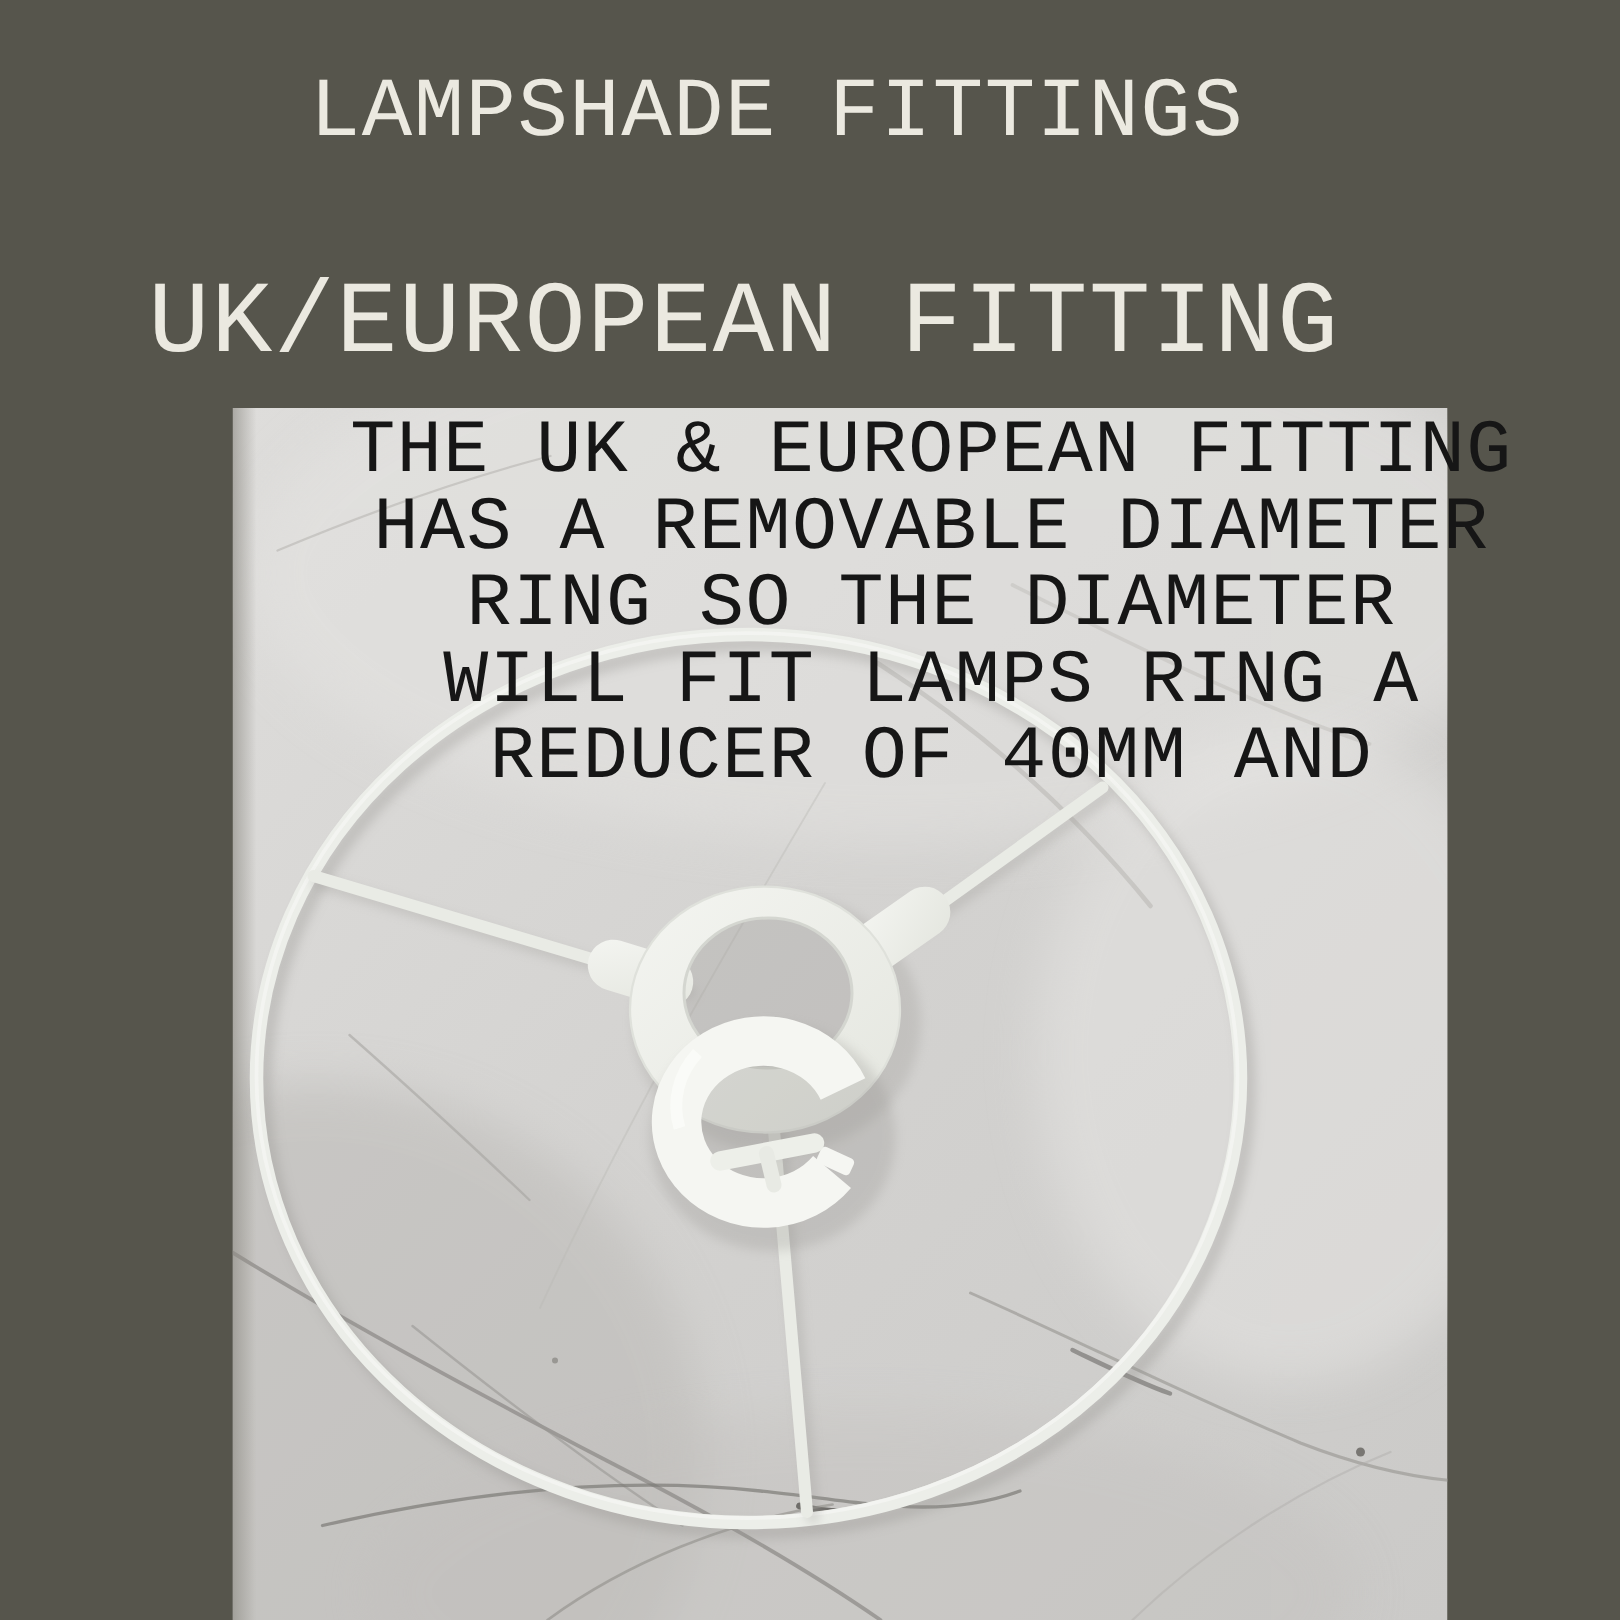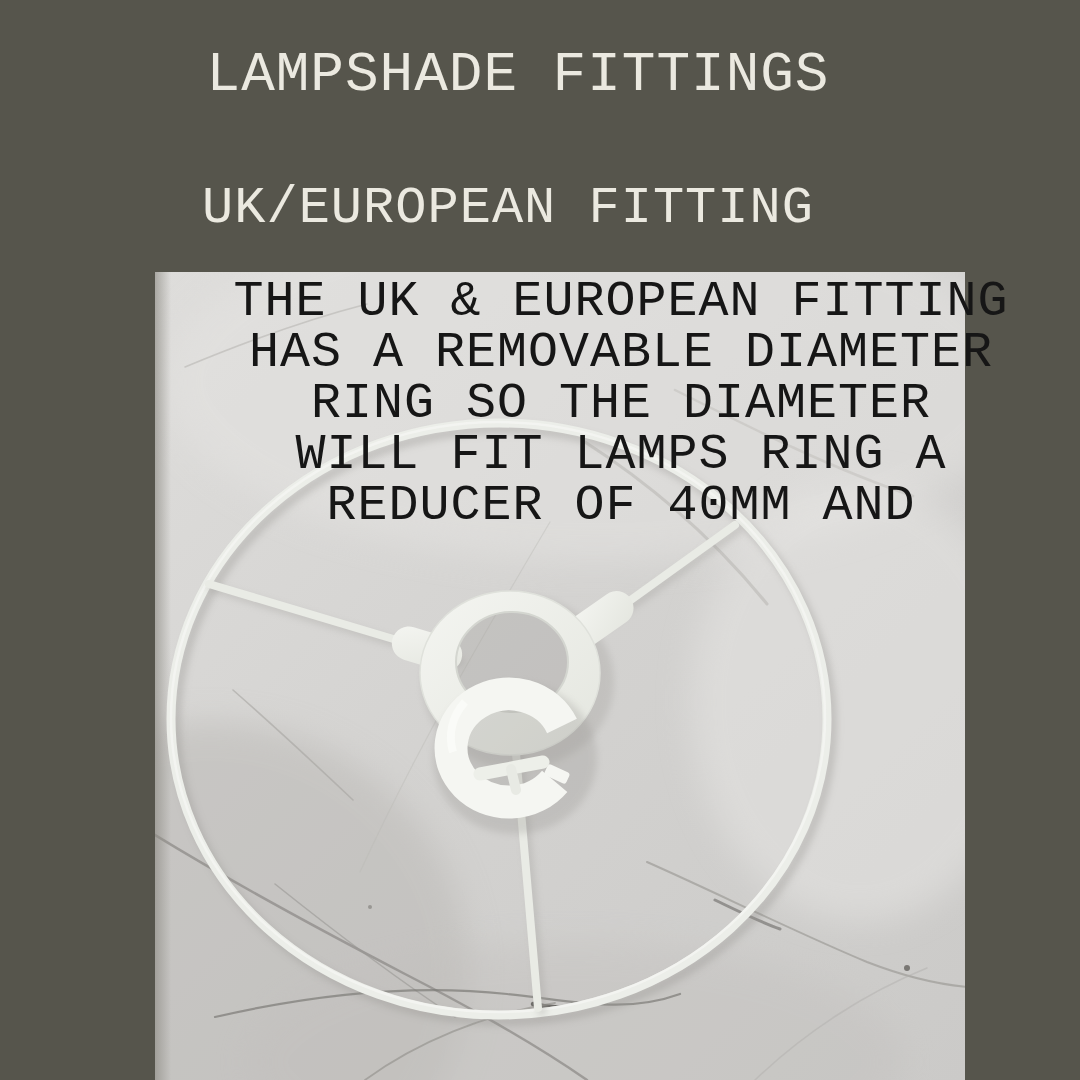--- a/index.html
+++ b/index.html
@@ -1,22 +1,22 @@
 <!DOCTYPE html>
 <html><head>
 <meta charset="utf-8">
 <style>
   html,body{margin:0;padding:0;background:#56554c;}
   .canvas{position:relative;width:1080px;height:1080px;background:#56554c;overflow:hidden;
           font-family:Liberation Mono, monospace;}
   .title{position:absolute;top:47px;left:0;width:1080px;margin:0;text-align:center;
          font-weight:normal;font-size:56px;line-height:1;letter-spacing:1px;color:#ebe9e0;
          transform:translateX(-22px);}
-  .subtitle{position:absolute;top:183px;left:12px;width:992px;margin:0;text-align:center;
-         font-weight:normal;font-size:52px;line-height:1;letter-spacing:1px;color:#ebe9e0;}
+  .subtitle{position:absolute;top:183px;left:0;width:992px;margin:0;text-align:center;
+         font-weight:normal;font-size:68px;line-height:1;letter-spacing:1px;color:#ebe9e0;}
   .photo{position:absolute;left:155px;top:272px;width:952px;height:808px;overflow:hidden;}
   .photo svg{position:absolute;left:0;top:0;}
   .caption{position:absolute;top:4px;left:0;right:20px;text-align:center;
          font-size:50px;line-height:51px;letter-spacing:1px;color:#161616;}
   .caption div{white-space:nowrap;}
 </style>
 </head>
 <body>
 
 <div class="canvas">

